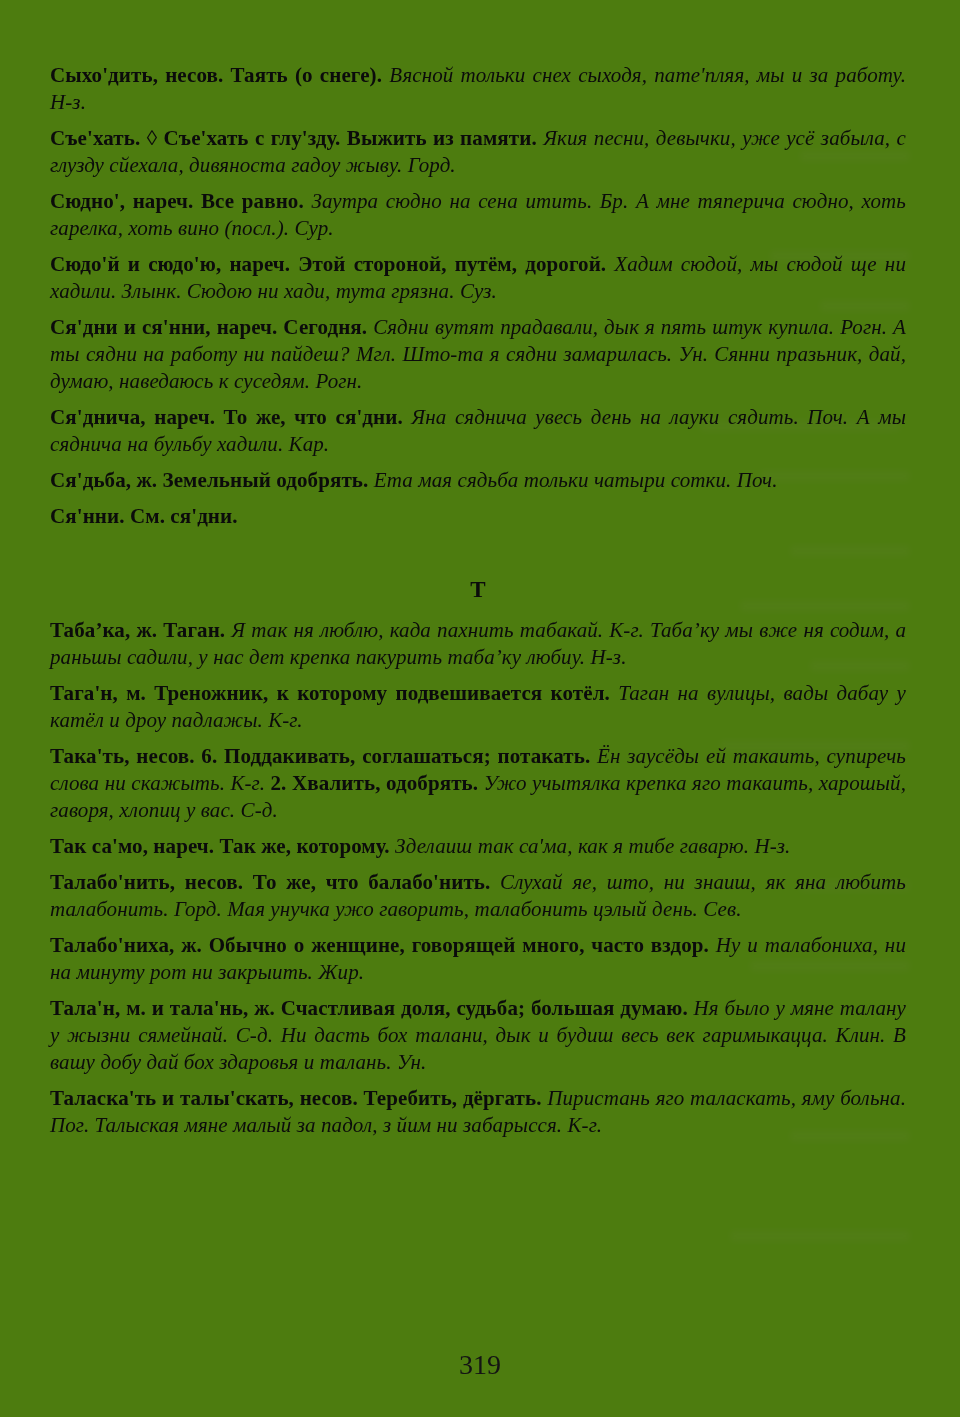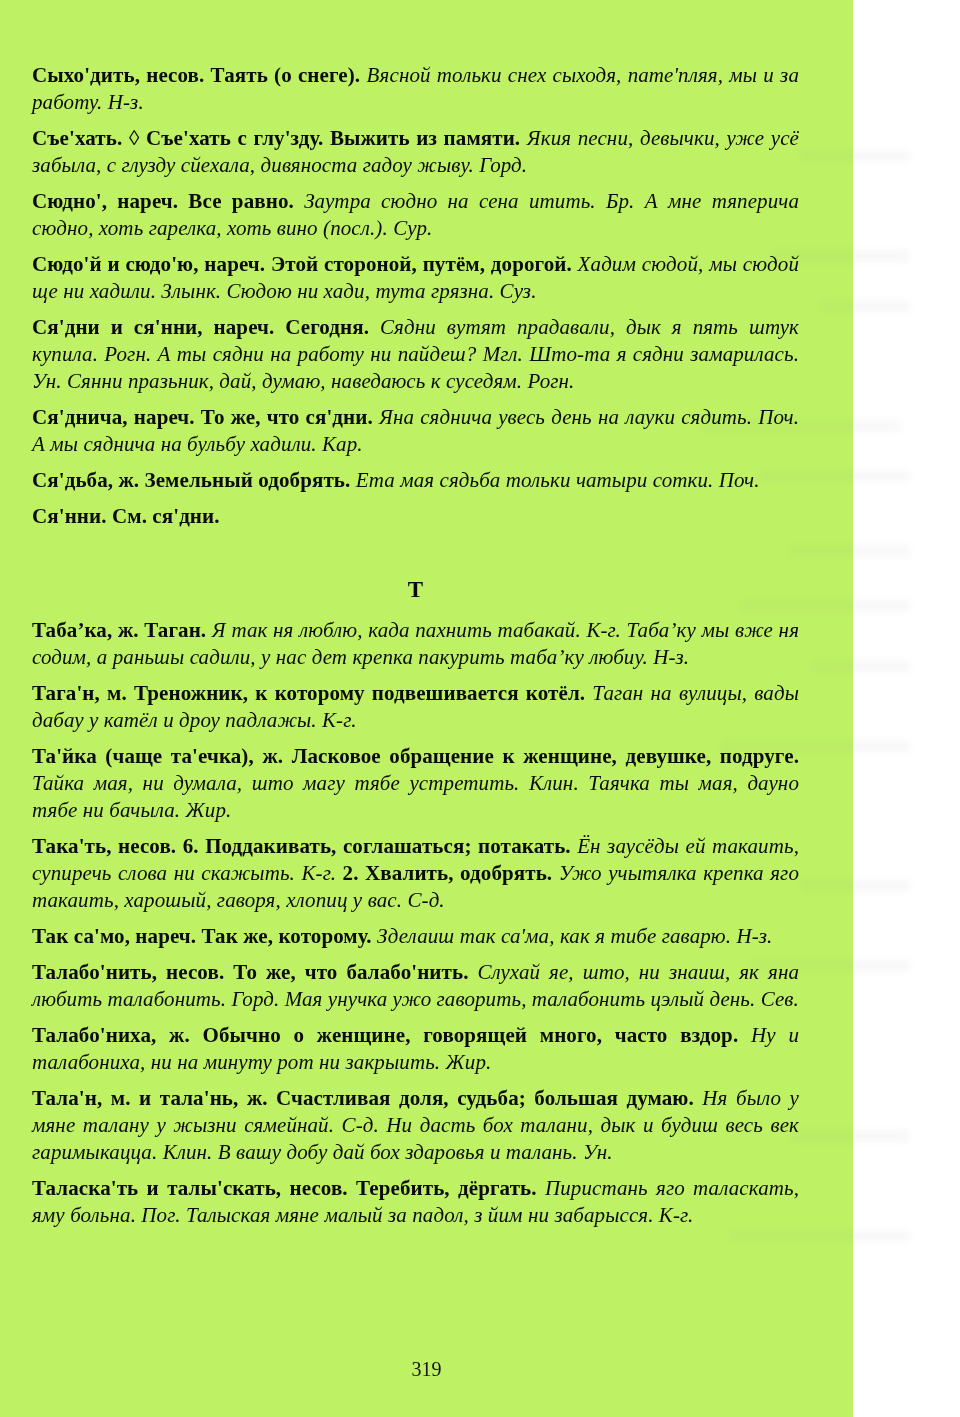--- a/index.html
+++ b/index.html
@@ -10,25 +10,25 @@
   body {
     width: 960px;
     height: 1417px;
     position: relative;
     overflow: hidden;
     font-family: "Liberation Serif", "DejaVu Serif", serif;
     color: #0b0b0b;
   }
   .page {
     position: relative;
-    width: 853px;
+    width: 960px;
     height: 1417px;
-    background: #bef264;
+    background: #4d7c0f;
     box-sizing: border-box;
-    padding: 62px 54px 0 32px;
+    padding: 62px 54px 0 50px;
     z-index: 1;
   }
   .entries {
     position: relative;
     z-index: 2;
   }
   p.entry {
     margin: 0 0 9px 0;
     font-size: 21px;
     line-height: 27px;
@@ -47,21 +47,21 @@
     font-size: 23px;
     line-height: 27px;
     margin: 46px 0 14px 0;
   }
   .footer {
     position: absolute;
     left: 0;
     bottom: 36px;
     width: 100%;
     text-align: center;
-    font-size: 20px;
+    font-size: 28px;
     color: #141414;
     z-index: 2;
   }
   
   .bleed {
     position: absolute;
     background: #8a8a84;
     opacity: 0.055;
     filter: blur(3px);
     border-radius: 3px;
@@ -95,21 +95,20 @@
       <p class="entry"><span class="bold">Съе'хать. ◊ Съе'хать с глу'зду. Выжить из памяти. </span><span class="italic">Якия песни, девычки, уже усё забыла, с глузду сйехала, дивяноста гадоу жыву. Горд.</span></p>
       <p class="entry"><span class="bold">Сюдно', нареч. Все равно. </span><span class="italic">Заутра сюдно на сена итить. Бр.  А мне тяперича сюдно, хоть гарелка, хоть вино (посл.). Сур.</span></p>
       <p class="entry"><span class="bold">Сюдо'й и сюдо'ю, нареч. Этой стороной, путём, дорогой. </span><span class="italic">Хадим сюдой, мы сюдой ще ни хадили. Злынк. Сюдою ни хади, тута грязна. Суз.</span></p>
       <p class="entry"><span class="bold">Ся'дни и ся'нни, нареч. Сегодня. </span><span class="italic">Сядни вутят прадавали, дык я пять штук купила. Рогн. А ты сядни на работу ни пайдеш? Мгл. Што-та я сядни замарилась. Ун. Сянни празьник, дай, думаю, наведаюсь к суседям. Рогн.</span></p>
       <p class="entry"><span class="bold">Ся'днича, нареч. То же, что ся'дни. </span><span class="italic">Яна сяднича увесь день на лауки сядить. Поч. А мы сяднича на бульбу хадили. Кар.</span></p>
       <p class="entry"><span class="bold">Ся'дьба, ж. Земельный одобрять. </span><span class="italic">Ета мая сядьба тольки чатыри сотки. Поч.</span></p>
       <p class="entry"><span class="bold">Ся'нни. См. ся'дни.</span></p>
       <div class="section-letter">Т</div>
       <p class="entry"><span class="bold">Таба’ка, ж. Таган. </span><span class="italic">Я так ня люблю, када пахнить табакай. К-г. Таба’ку мы вже ня содим, а раньшы садили, у нас дет крепка пакурить таба’ку любиу. Н-з.</span></p>
       <p class="entry"><span class="bold">Тага'н, м. Треножник, к которому подвешивается котёл. </span><span class="italic">Таган на вулицы, вады дабау у катёл и дроу падлажы. К-г.</span></p>
-      <p class="entry"><span class="bold">Та'йка (чаще та'ечка), ж. Ласковое обращение к женщине, девушке, подруге. </span><span class="italic">Тайка мая, ни думала, што магу тябе устретить. Клин.  Таячка ты мая, дауно тябе ни бачыла. Жир.</span></p>
       <p class="entry"><span class="bold">Така'ть, несов. 6. Поддакивать, соглашаться; потакать. </span><span class="italic">Ён заусёды ей такаить, супиречь слова ни скажыть. К-г.  </span><span class="bold">2. Хвалить, одобрять. </span><span class="italic">Ужо учытялка крепка яго такаить, харошый, гаворя, хлопиц у вас. С-д.</span></p>
       <p class="entry"><span class="bold">Так са'мо, нареч. Так же, которому. </span><span class="italic">Зделаиш так са'ма, как я тибе гаварю. Н-з.</span></p>
       <p class="entry"><span class="bold">Талабо'нить, несов. То же, что балабо'нить. </span><span class="italic">Слухай яе, што, ни знаиш, як яна любить талабонить. Горд.  Мая унучка ужо гаворить, талабонить цэлый день. Сев.</span></p>
       <p class="entry"><span class="bold">Талабо'ниха, ж. Обычно о женщине, говорящей много, часто вздор. </span><span class="italic">Ну и талабониха, ни на минуту рот ни закрыить. Жир.</span></p>
       <p class="entry"><span class="bold">Тала'н, м. и тала'нь, ж. Счастливая доля, судьба; большая думаю. </span><span class="italic">Ня было у мяне талану у жызни сямейнай. С-д. Ни дасть бох талани, дык и будиш весь век гаримыкацца. Клин.  В вашу добу дай бох здаровья и талань. Ун.</span></p>
       <p class="entry"><span class="bold">Таласка'ть и талы'скать, несов.  Теребить, дёргать. </span><span class="italic">Пиристань яго таласкать, яму больна. Пог.  Талыская мяне малый за падол, з йим ни забарысся. К-г.</span></p>
     </div>
 
   <div class="footer">319</div>
 </div>

